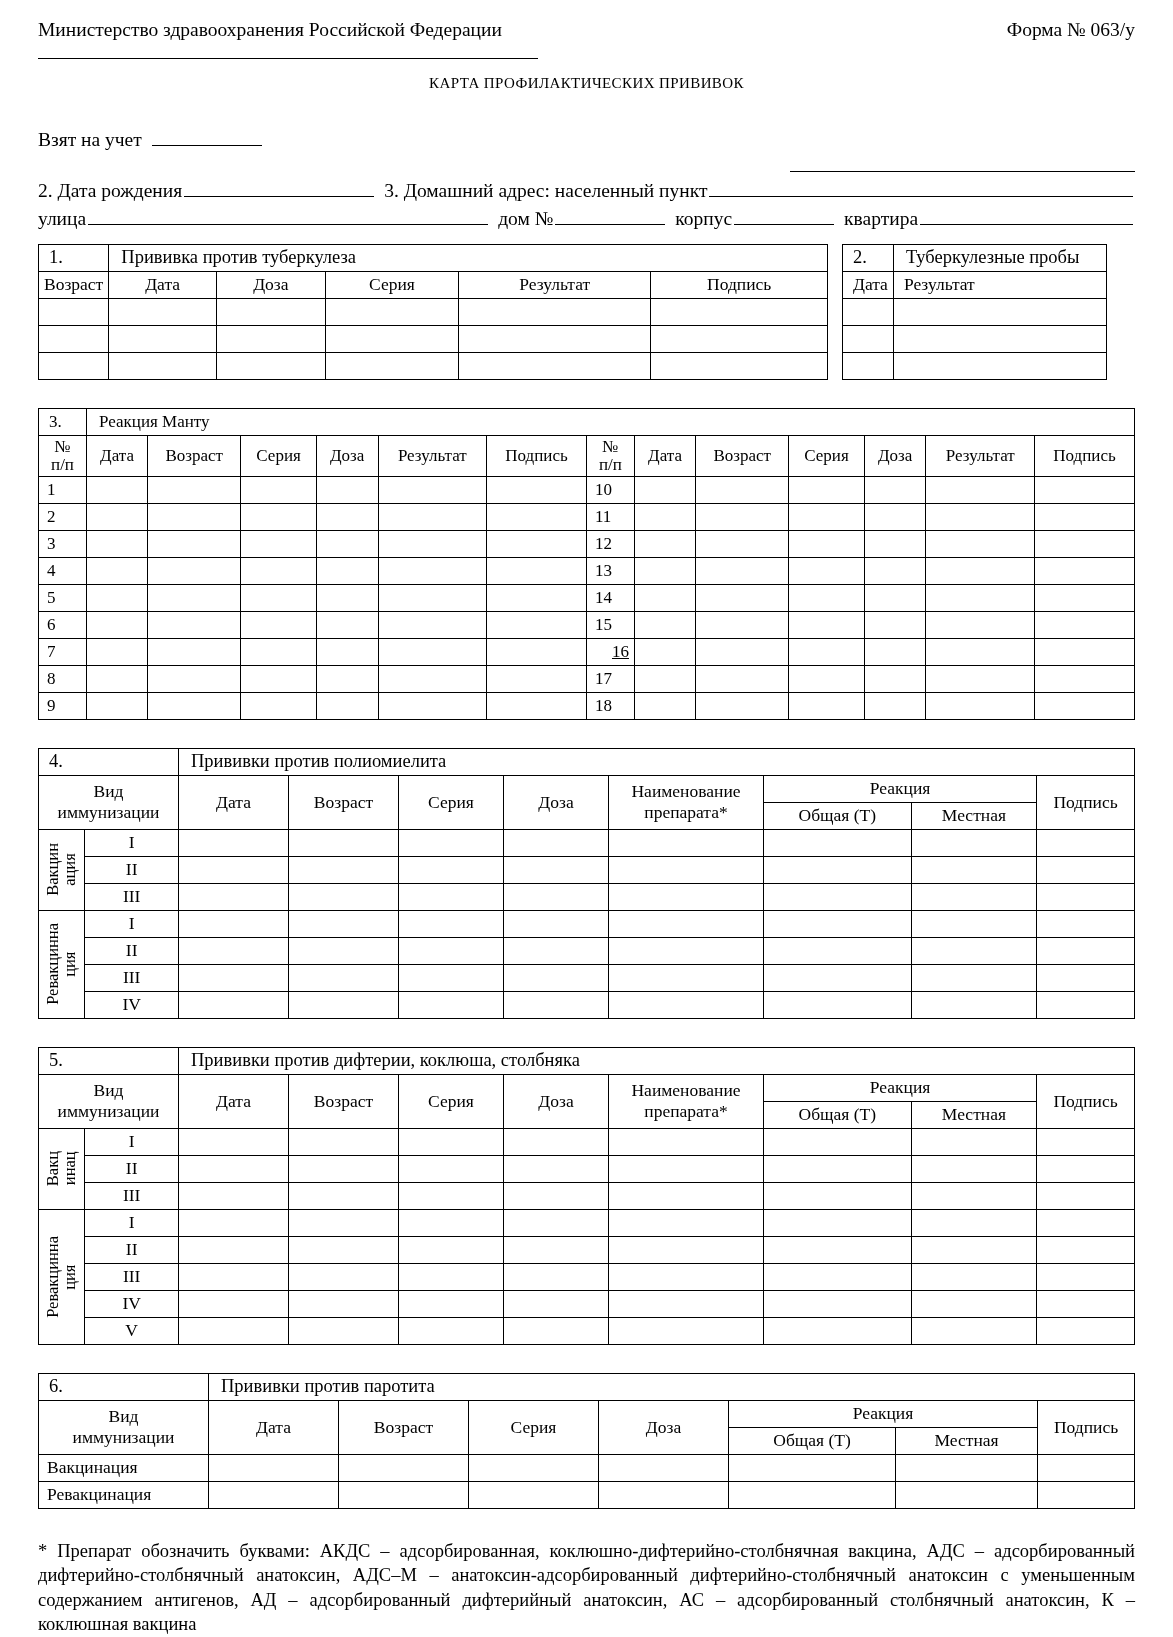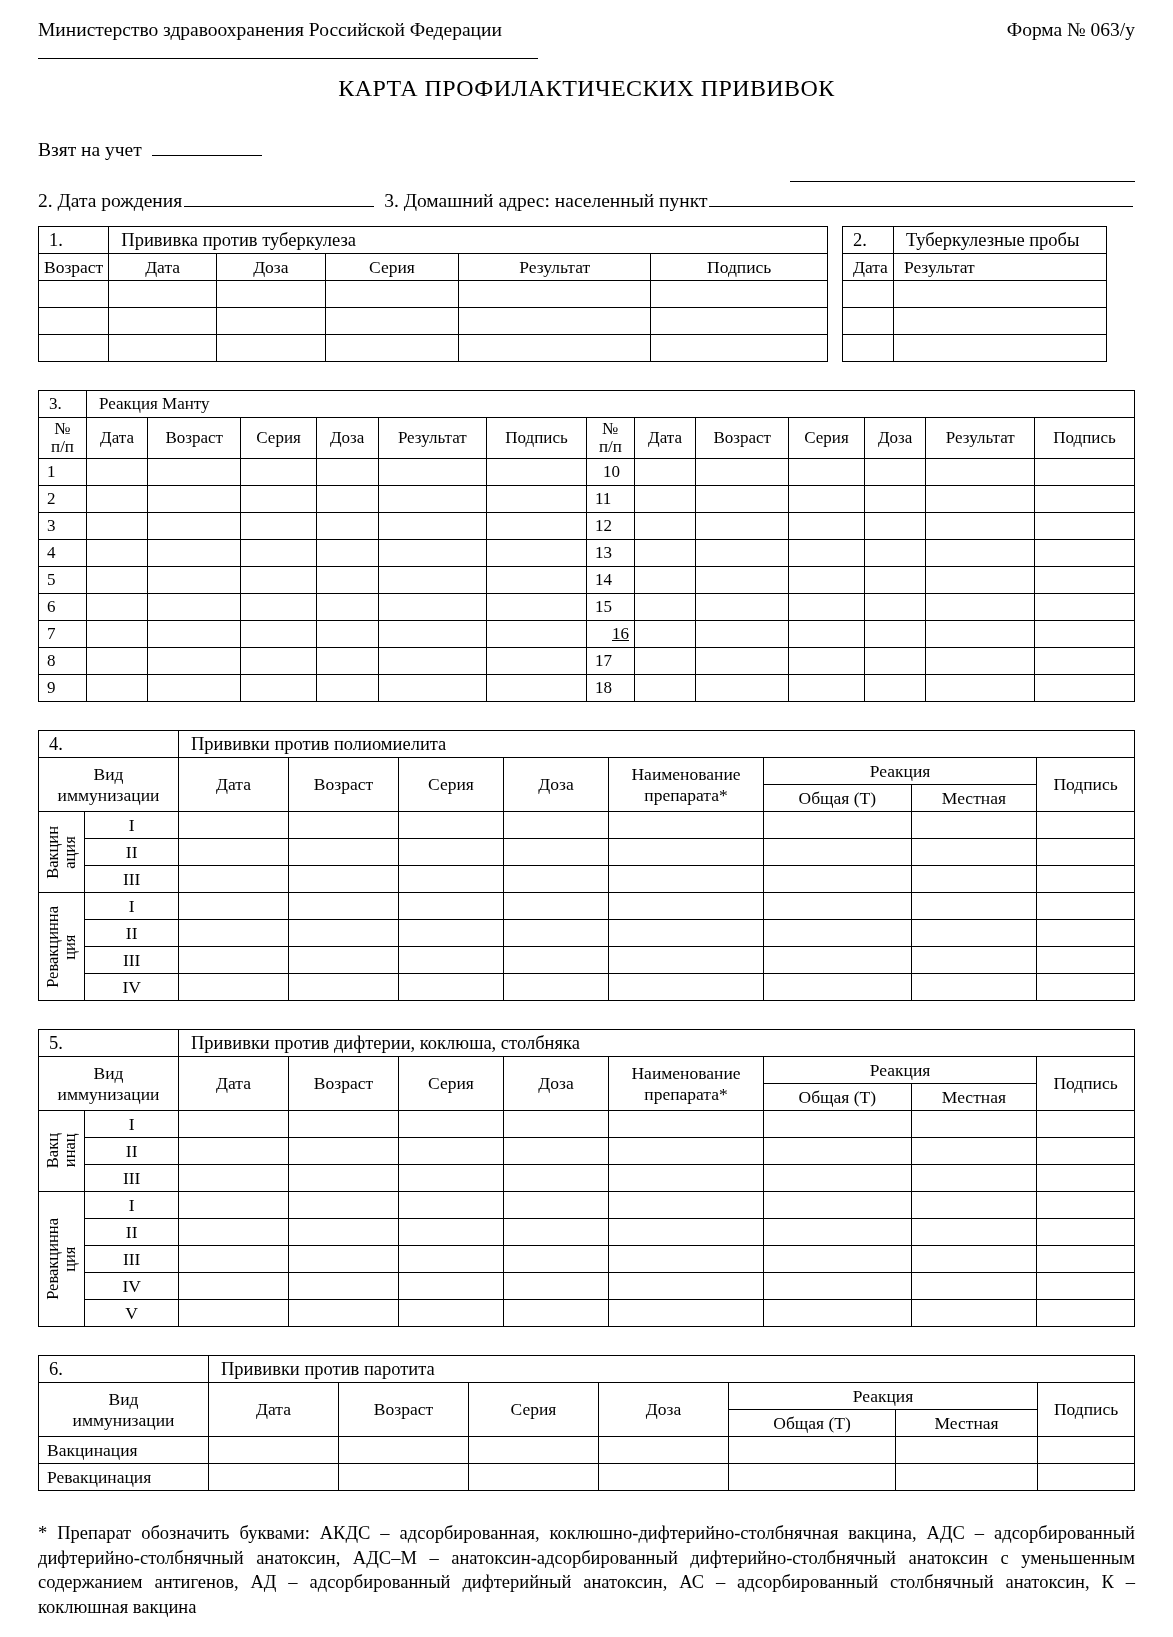--- a/index.html
+++ b/index.html
@@ -31,21 +31,21 @@
   }
   .hdr-rule {
     width: 500px;
     border-bottom: 1.6px solid #000;
     height: 1px;
     margin-top: 16px;
     margin-bottom: 16px;
   }
   .doc-title {
     text-align: center;
-    font-size: 24px;
+    font-size: 15px;
     letter-spacing: 0.4px;
     margin: 6px 0 34px 0;
     white-space: nowrap;
   }
   .reg-row {
     display: flex;
     font-size: 19.5px;
     align-items: baseline;
     margin-bottom: 6px;
   }
@@ -149,20 +149,30 @@
   <div class="inst-rule"></div>
 
 
   <div class="fline">
     <span class="lbl">2. Дата рождения</span>
     <span class="fill" style="flex:0 0 190px;"></span>
     <span class="lbl" style="margin-left:8px;">3. Домашний адрес: населенный пункт</span>
     <span class="fill"></span>
   </div>
 
+  <div class="fline">
+    <span class="lbl">улица</span>
+    <span class="fill" style="flex:0 0 400px;"></span>
+    <span class="lbl" style="margin-left:8px;">дом №</span>
+    <span class="fill" style="flex:0 0 110px;"></span>
+    <span class="lbl" style="margin-left:8px;">корпус</span>
+    <span class="fill" style="flex:0 0 100px;"></span>
+    <span class="lbl" style="margin-left:8px;">квартира</span>
+    <span class="fill"></span>
+  </div>
 
   <div class="twocol blk">
     <div class="left">
       <table class="frm">
         <tbody>
             <tr class="sect-hd">
           <td class="sect-no">1.</td>
           <td class="sect-ti" colspan="5">Прививка против туберкулеза</td>
         </tr>
         <tr>
@@ -258,21 +268,21 @@
         <td>Подпись</td>
       </tr>
       <tr>
         <td style="text-align:left;padding-left:8px;">1</td>
         <td></td>
             <td></td>
             <td></td>
             <td></td>
             <td></td>
             <td></td>
-        <td style="text-align:left;padding-left:16px;">10</td>
+        <td style="text-align:left;padding-left:8px;">10</td>
         <td></td>
             <td></td>
             <td></td>
             <td></td>
             <td></td>
             <td></td>
       </tr>
       <tr>
         <td style="text-align:left;padding-left:8px;">2</td>
         <td></td>

